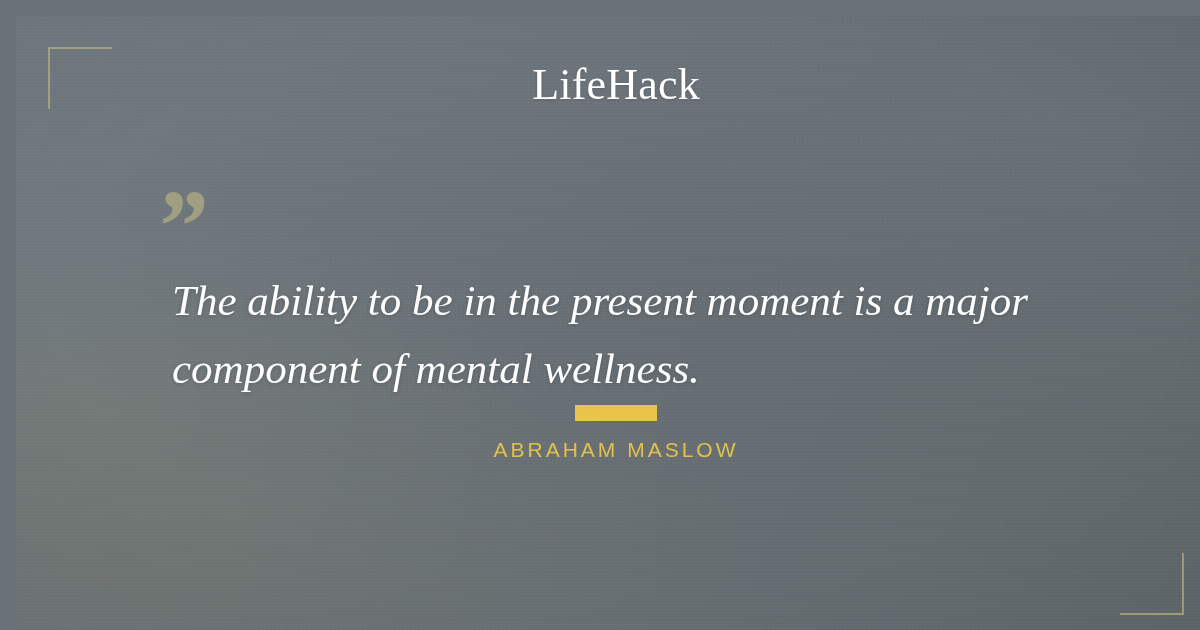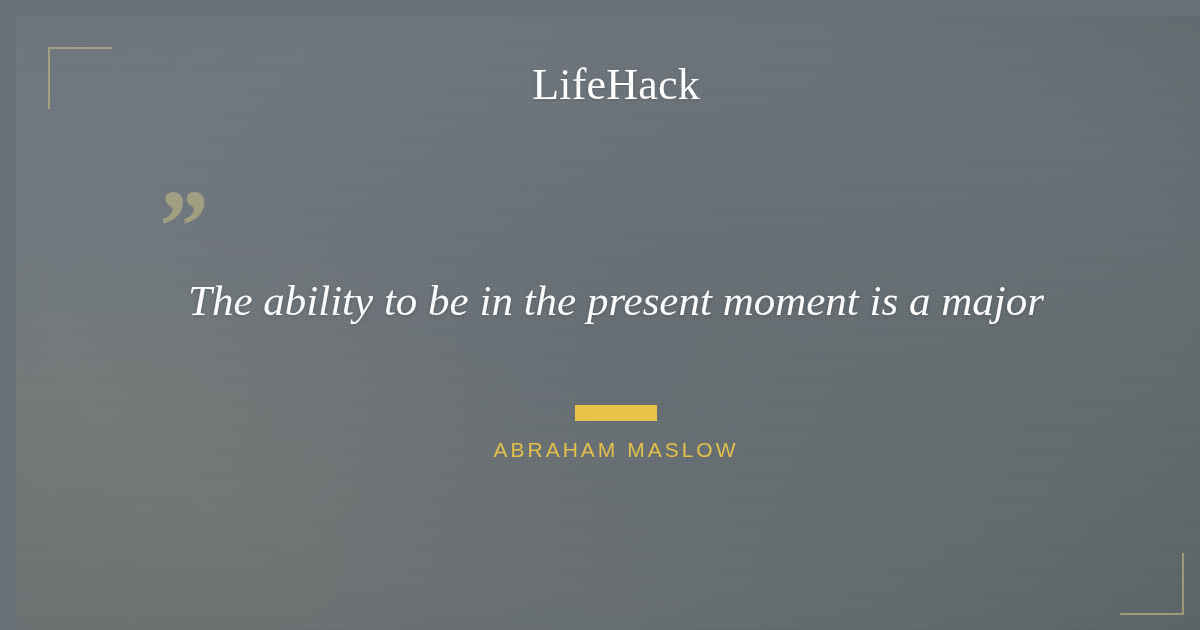--- a/index.html
+++ b/index.html
@@ -113,21 +113,21 @@
     color: rgba(205,196,132,0.52);
     user-select: none;
   }
 
   
   .quote {
     position: absolute;
     left: 140px;
     top: 243px;
     width: 920px;
-    text-align: center;
+    text-align: left;
     font-family: "Liberation Serif", "DejaVu Serif", serif;
     font-style: italic;
     font-weight: 400;
     font-size: 43px;
     line-height: 52px;
     color: #fdfdfd;
     text-shadow: 0 1px 4px rgba(0,0,0,0.18);
   }
 
   
@@ -174,20 +174,21 @@
 
   <div class="corner corner-tl"></div>
   <div class="corner corner-br"></div>
 
   <div class="logo">LifeHack</div>
 
   <div class="quote-mark">”</div>
 
   <div class="quote">
     <div>The ability to be in the present moment is a major</div>
+    <div>component of mental wellness.</div>
   </div>
 
   <div class="divider-wrap">
     <div class="divider"></div>
   </div>
 
   <div class="attribution">ABRAHAM MASLOW</div>
 
 </div>
 

